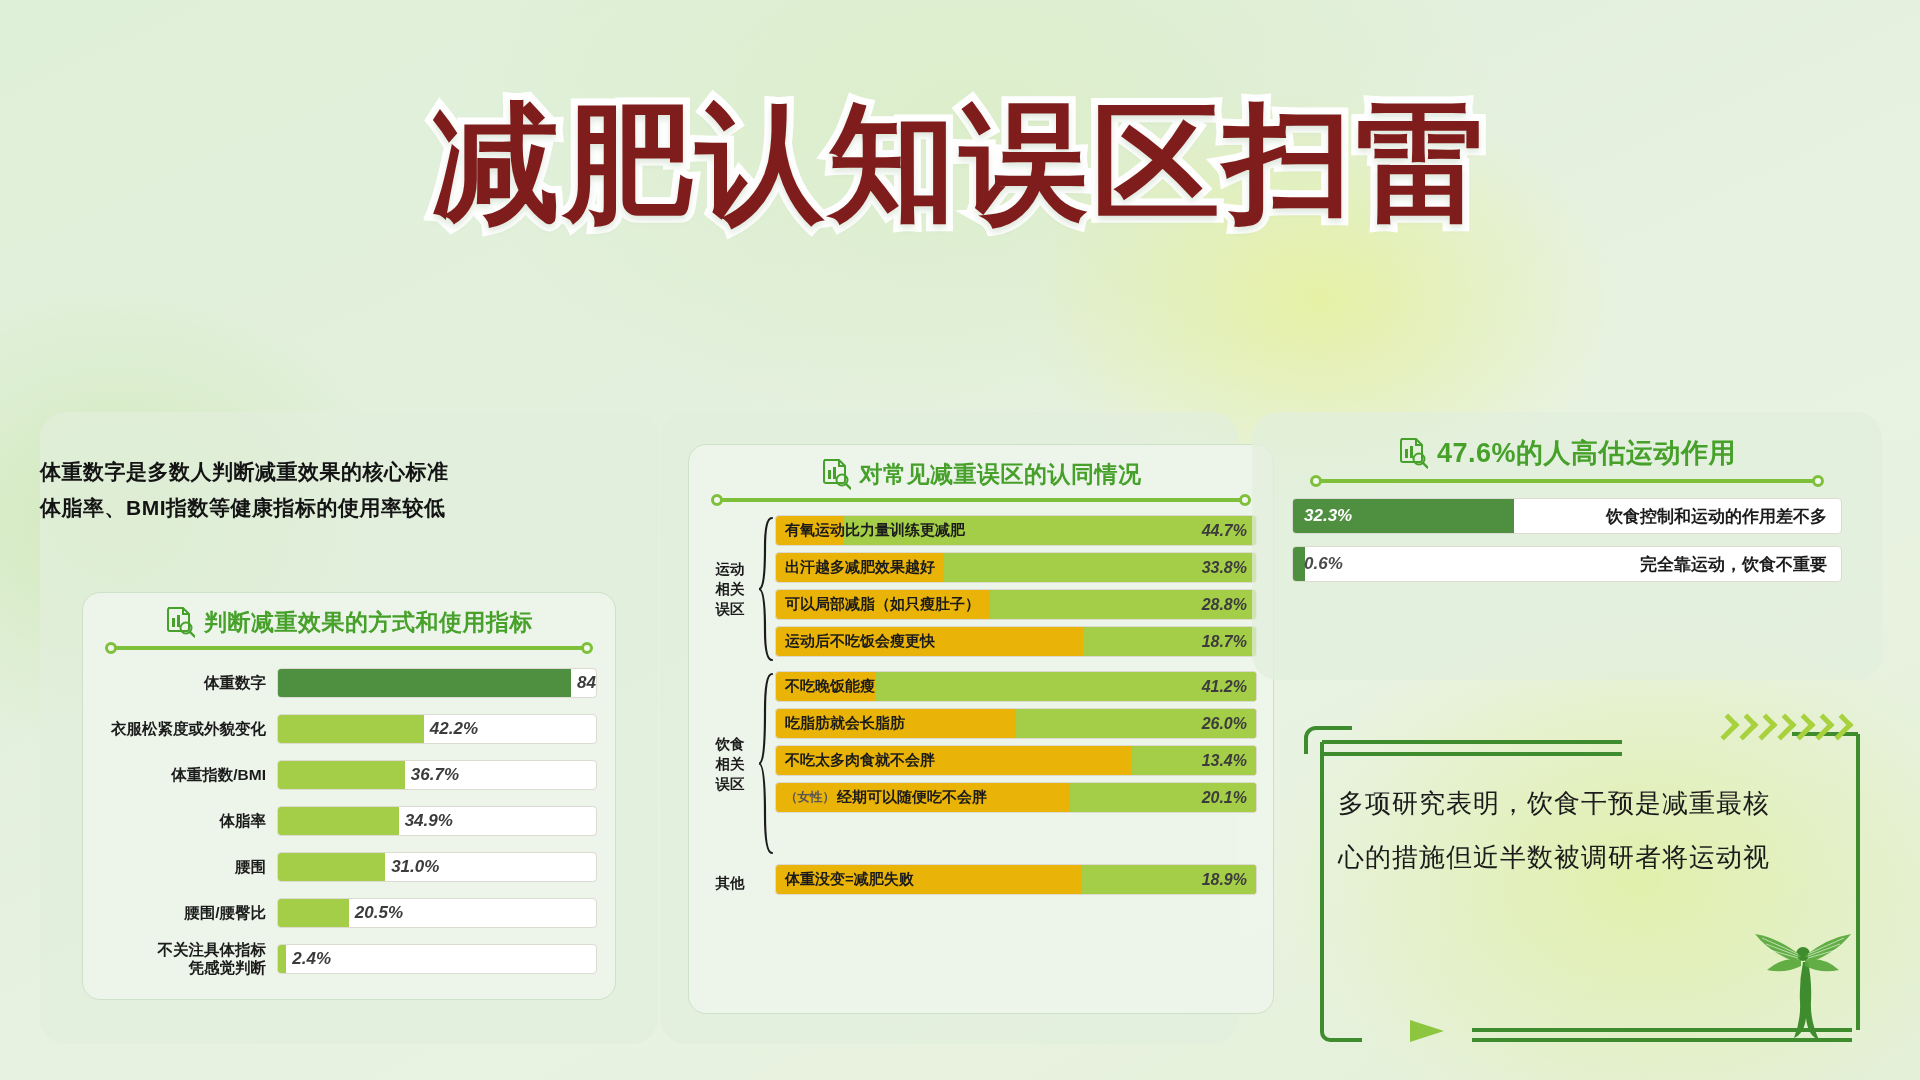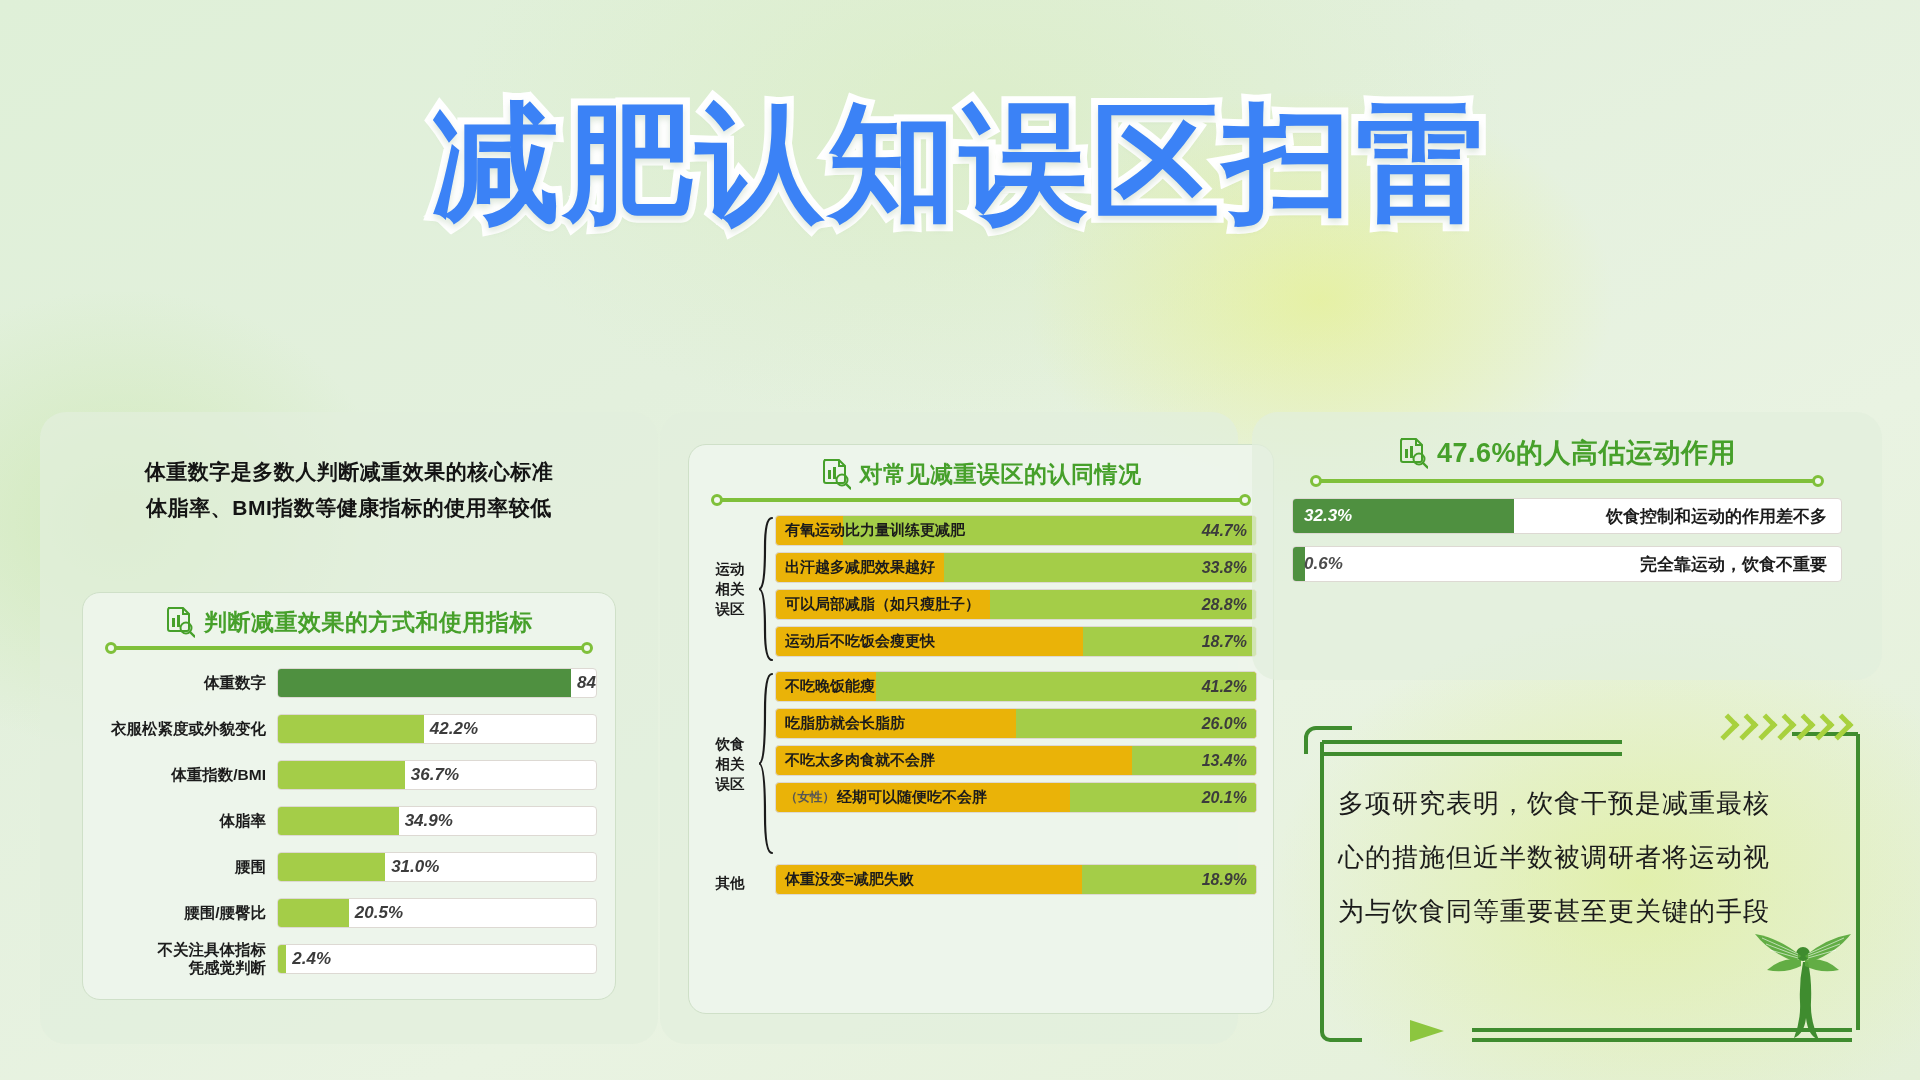--- a/index.html
+++ b/index.html
@@ -15,21 +15,21 @@
       radial-gradient(ellipse 700px 420px at 980px 120px, rgba(212,235,180,0.45), rgba(212,235,180,0) 75%),
       linear-gradient(155deg, #dff0d8 0%, #e3f0dd 35%, #e9f3e2 65%, #e4f0d8 100%);
   }
 
   
   .header { position: absolute; top: 0; left: 0; width: 1920px; height: 380px; }
   .title {
     position: absolute; top: 78px; left: 0; width: 1920px;
     text-align: center;
     font-size: 128px; font-weight: 700; letter-spacing: 4px;
-    color: #3b82f6;
+    color: #7f1d1d;
     -webkit-text-stroke: 14px #ffffff;
     paint-order: stroke fill;
     text-shadow: 0 4px 6px rgba(120,160,110,0.25);
   }
   .subtitle {
     position: absolute; top: 292px; left: 0; width: 1920px;
     text-align: center;
     font-size: 44px; font-weight: 700; letter-spacing: 1px;
     color: #2a6e2c;
     -webkit-text-stroke: 7px #ffffff;
@@ -48,21 +48,21 @@
     border-radius: 26px;
   }
   .panel-tr {
     position: absolute; left: 1252px; top: 412px; width: 630px; height: 268px;
     background: rgba(226,239,221,0.72);
     border-radius: 26px;
   }
 
   .intro {
     position: absolute; left: 0; top: 42px; width: 618px;
-    text-align: center; color: #141414;
+    color: #141414;
     font-size: 21px; font-weight: 700; line-height: 36px; letter-spacing: 0.5px;
   }
 
   
   .card {
     position: absolute;
     background: rgba(238,245,235,0.92);
     border: 1.5px solid #cfe0c8;
     border-radius: 18px;
   }
@@ -411,21 +411,20 @@
       <span></span>
       <span></span>
       <span></span>
       <span></span>
       <span></span>
       <span></span>
   </div>
   <div class="note-text">
     <div>多项研究表明，饮食干预是减重最核</div>
     <div>心的措施但近半数被调研者将运动视</div>
-    <div>为与饮食同等重要甚至更关键的手段</div>
   </div>
   <div class="arrow-bl"></div>
   <div class="fairy">
     <svg viewBox="0 0 110 150" width="110" height="150">
       <g fill="#3f8c2f">
         <path d="M55 66 q-4 20 -3 40 q1 18 -6 36 q10 -4 12 -20 q2 18 13 22 q-9 -20 -8 -38 q1 -22 -3 -40 z"></path>
         <circle cx="55" cy="58" r="7"></circle>
       </g>
       <g fill="#58a83a" opacity="0.92">
         <path d="M53 60 q-22 -18 -46 -22 q14 18 40 28 z"></path>

